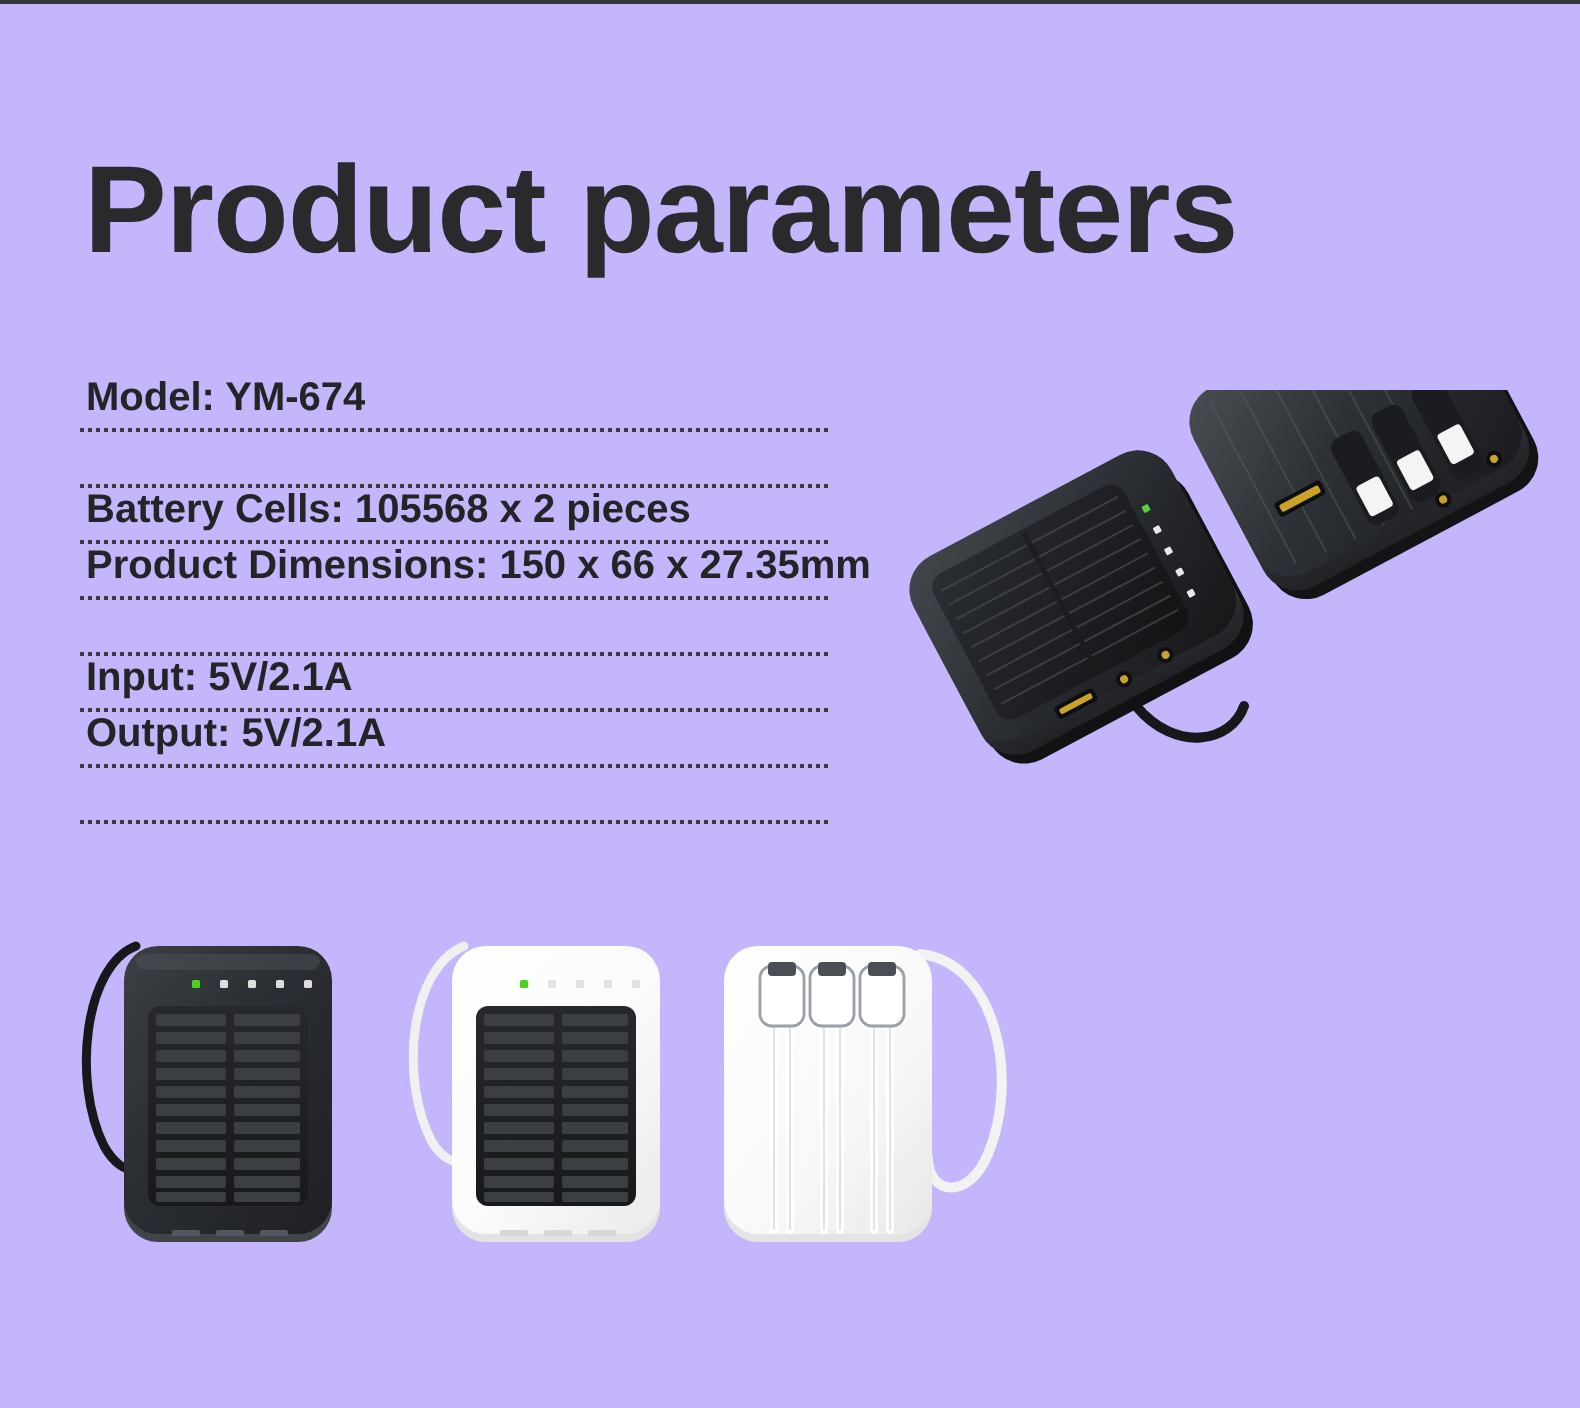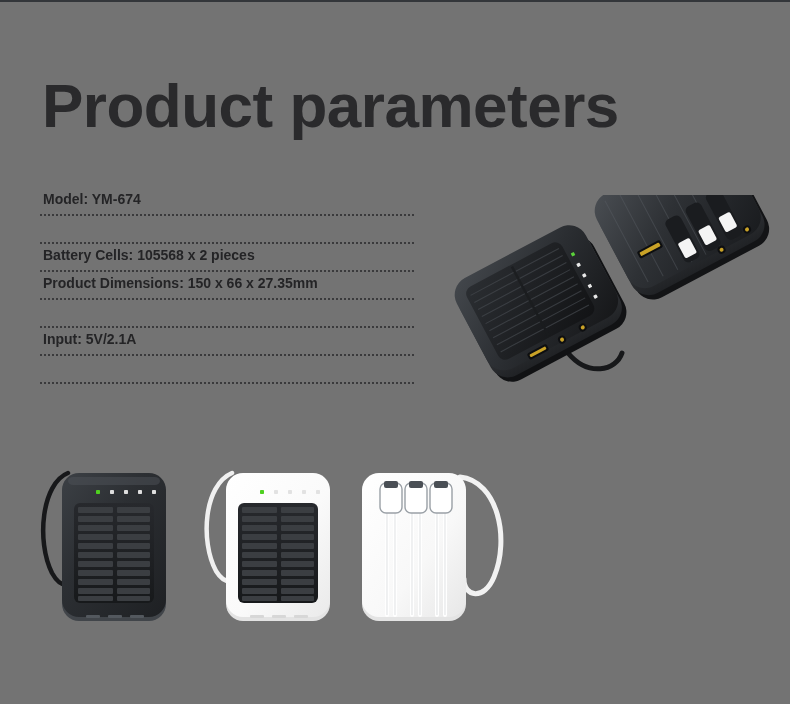--- a/index.html
+++ b/index.html
@@ -2,36 +2,36 @@
 <html><head>
 <meta charset="utf-8">
 <style>
   html,body{margin:0;padding:0;}
   body{
     width:790px;height:704px;
     background:#f1f1f1;
     font-family:"Liberation Sans", sans-serif;
     overflow:hidden;position:relative;
   }
-  .page{position:absolute;inset:0;background:#737373;}
+  .page{position:absolute;inset:0;background:#c4b5fd;}
   .top-strip{position:absolute;top:0;left:0;width:790px;height:2px;background:#33363a;}
 
   
   .title{
     position:absolute;left:42px;top:70px;
     font-size:62px;line-height:72px;font-weight:bold;
     color:#2a2a2c;letter-spacing:-0.5px;white-space:nowrap;
   }
 
   
   .spec-list{position:absolute;left:40px;top:188px;width:374px;}
   .spec-row{position:relative;height:28px;}
   .spec-text{
     position:absolute;left:3px;top:0px;
-    font-size:14px;line-height:22px;font-weight:bold;
+    font-size:20px;line-height:22px;font-weight:bold;
     color:#242426;white-space:nowrap;
   }
   .spec-rule{
     position:absolute;left:0;bottom:0;width:374px;height:0;
     border-bottom:2px dotted #3a3a3c;
   }
   .spec-row.blank{height:28px;}
   .spec-row.blank .spec-rule{border-bottom:2px dotted #3a3a3c;}
 
   
@@ -67,20 +67,24 @@
     </div>
     <div class="spec-row">
       <span class="spec-text">Product Dimensions: 150 x 66 x 27.35mm</span>
       <span class="spec-rule"></span>
     </div>
     <div class="spec-row">
       <span class="spec-rule"></span>
     </div>
     <div class="spec-row">
       <span class="spec-text">Input: 5V/2.1A</span>
+      <span class="spec-rule"></span>
+    </div>
+    <div class="spec-row">
+      <span class="spec-text">Output: 5V/2.1A</span>
       <span class="spec-rule"></span>
     </div>
     <div class="spec-row blank">
       <span class="spec-text"></span>
       <span class="spec-rule"></span>
     </div>
   </div>
 
   <div class="hero">
     <svg width="340" height="250" viewBox="0 0 340 250">

